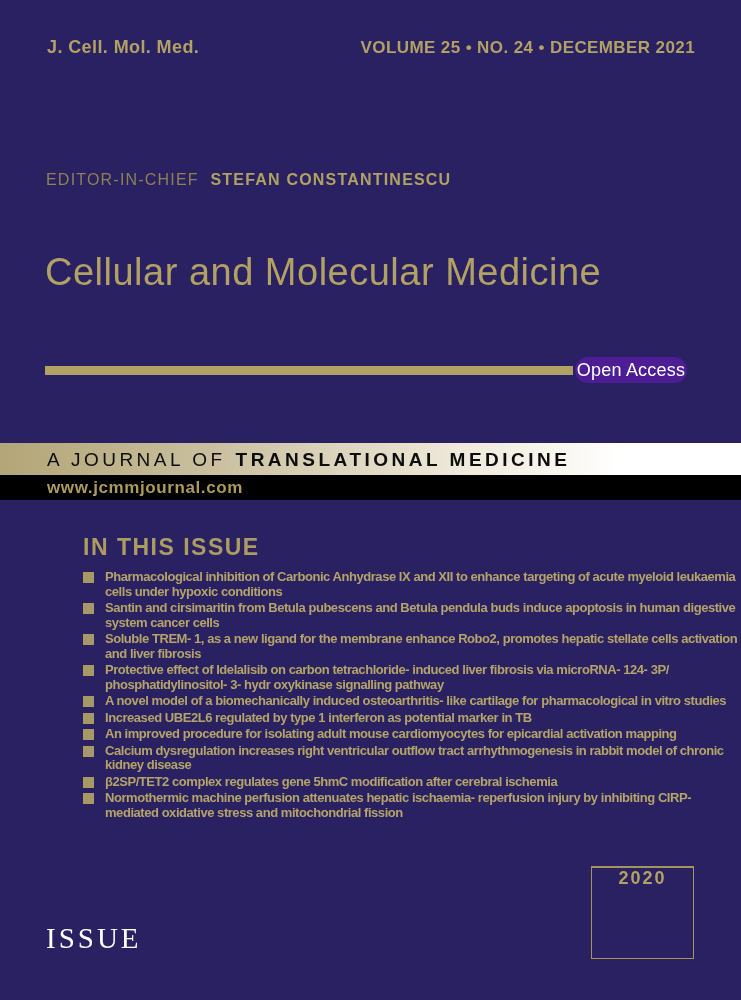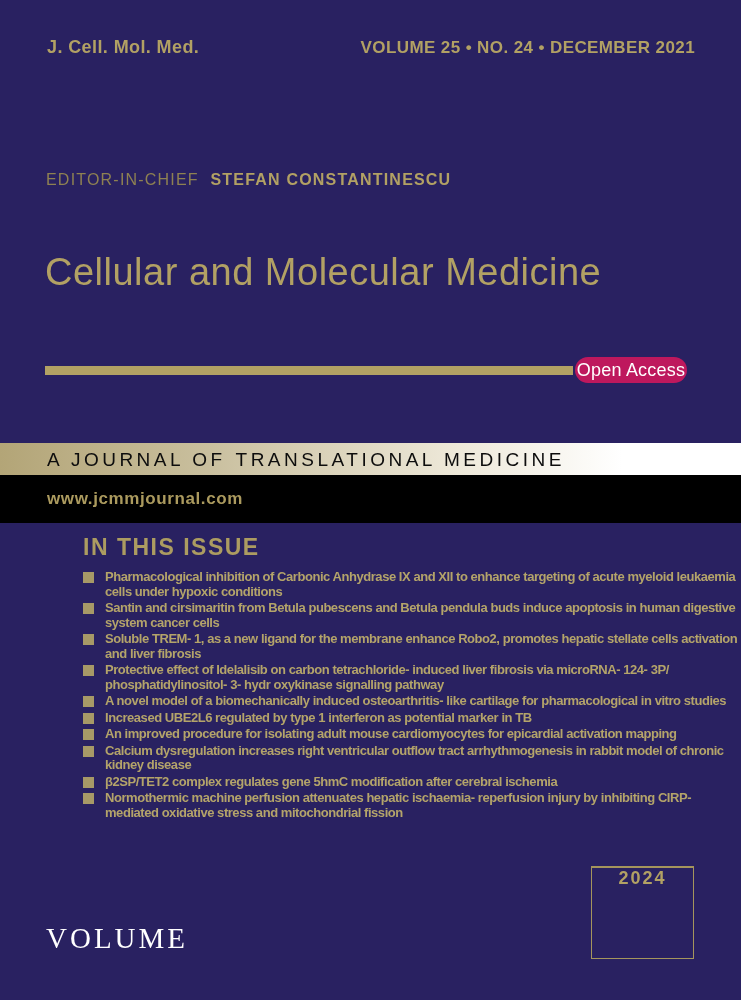--- a/index.html
+++ b/index.html
@@ -37,35 +37,35 @@
     color:var(--gold);
     font-size:38px;font-weight:400;line-height:46px;letter-spacing:0.5px;
   }
   .rule-row{
     position:absolute;top:356px;left:45px;width:642px;height:28px;
     display:flex;align-items:center;
   }
   .gold-rule{flex:1;height:9px;background:var(--gold);margin-top:1px;}
   .open-access-badge{
     width:112px;height:26px;margin-left:2px;
-    background:#be185d;border-radius:13px;
+    background:#4c1d95;border-radius:13px;
     display:flex;align-items:center;justify-content:center;
     color:var(--white);font-size:18px;font-weight:400;letter-spacing:0.2px;
     flex-shrink:0;
   }
   .band-tagline{
     position:absolute;top:443px;left:0;width:741px;height:34px;
     background:linear-gradient(to right,#b3a577 0%,#c9bf9e 28%,#eee9da 62%,#ffffff 84%);
     display:flex;align-items:center;padding-left:47px;
     color:#0d0d0d;font-size:19px;letter-spacing:3.5px;
   }
   .tagline-prefix{font-weight:400;}
-  .tagline-bold{font-weight:400;margin-left:10px;}
+  .tagline-bold{font-weight:700;margin-left:10px;}
   .band-url{
-    position:absolute;top:475px;left:0;width:741px;height:48px;
+    position:absolute;top:475px;left:0;width:741px;height:25px;
     background:var(--band-black);
     display:flex;align-items:center;padding-left:47px;
     color:#ab9a5e;font-size:17px;font-weight:700;letter-spacing:0.6px;
   }
   .issue-section{position:absolute;top:534px;left:47px;width:663px;margin-left:36px;}
   .issue-heading{
     color:#ac9c61;font-size:23px;font-weight:700;letter-spacing:1.5px;
     margin-bottom:9px;
   }
   .issue-list{list-style:none;}
@@ -174,17 +174,17 @@
         <span class="bullet"></span>
         <span class="item-text">β2SP/TET2 complex regulates gene 5hmC modification after cerebral ischemia</span>
       </li>
       <li class="issue-item">
         <span class="bullet"></span>
         <span class="item-text">Normothermic machine perfusion attenuates hepatic ischaemia- reperfusion injury by inhibiting CIRP- mediated oxidative stress and mitochondrial fission</span>
       </li>
     </ul>
 </div>
 
-<div class="wiley-logo">VOLUME</div>
+<div class="wiley-logo">ISSUE</div>
 
 <div class="issue-box">
-  <div class="year-row">2024</div>
+  <div class="year-row">2020</div>
 </div>
 
 </body></html>

